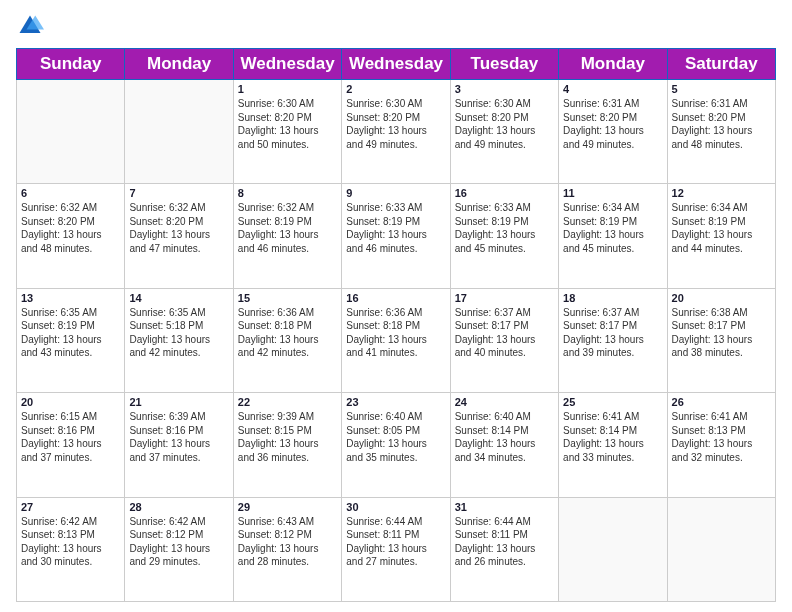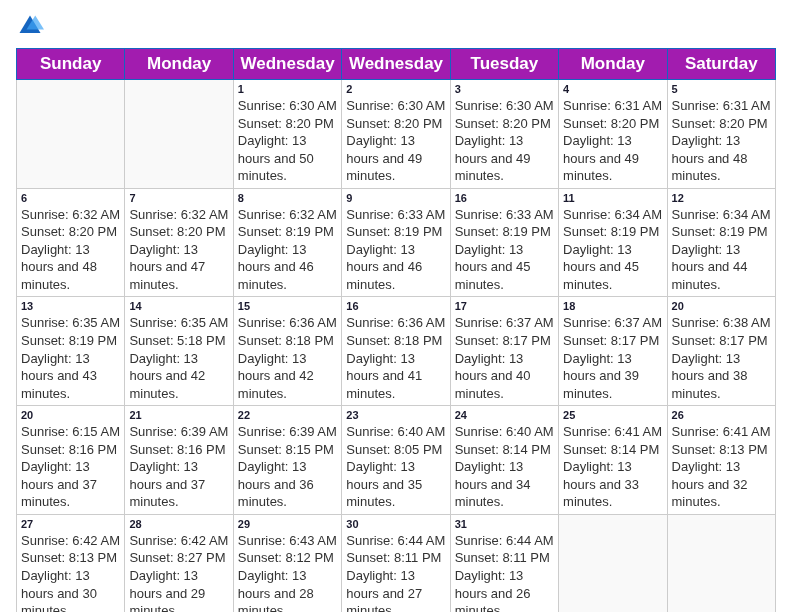--- a/index.html
+++ b/index.html
@@ -85,21 +85,21 @@
       height: 88px;
     }
     .day-num {
       font-size: 11px;
       font-weight: bold;
       color: #1a1a2e;
       display: block;
       margin-bottom: 2px;
     }
     .day-info {
-      font-size: 13px;
+      font-size: 10px;
       color: #333;
       line-height: 1.35;
     }
     .empty-cell {
       background: #f9f9f9;
     }
   </style>
 </head>
 <body>
 
@@ -264,21 +264,21 @@
 Daylight: 13 hours and 37 minutes.</div>
           </td>
           <td>
             <span class="day-num">21</span>
             <div class="day-info">Sunrise: 6:39 AM
 Sunset: 8:16 PM
 Daylight: 13 hours and 37 minutes.</div>
           </td>
           <td>
             <span class="day-num">22</span>
-            <div class="day-info">Sunrise: 6:39 AM
+            <div class="day-info">Sunrise: 9:39 AM
 Sunset: 8:15 PM
 Daylight: 13 hours and 36 minutes.</div>
           </td>
           <td>
             <span class="day-num">23</span>
             <div class="day-info">Sunrise: 6:40 AM
 Sunset: 8:05 PM
 Daylight: 13 hours and 35 minutes.</div>
           </td>
           <td>
@@ -303,21 +303,21 @@
         <tr>
           <td>
             <span class="day-num">27</span>
             <div class="day-info">Sunrise: 6:42 AM
 Sunset: 8:13 PM
 Daylight: 13 hours and 30 minutes.</div>
           </td>
           <td>
             <span class="day-num">28</span>
             <div class="day-info">Sunrise: 6:42 AM
-Sunset: 8:27 PM
+Sunset: 8:12 PM
 Daylight: 13 hours and 29 minutes.</div>
           </td>
           <td>
             <span class="day-num">29</span>
             <div class="day-info">Sunrise: 6:43 AM
 Sunset: 8:12 PM
 Daylight: 13 hours and 28 minutes.</div>
           </td>
           <td>
             <span class="day-num">30</span>

